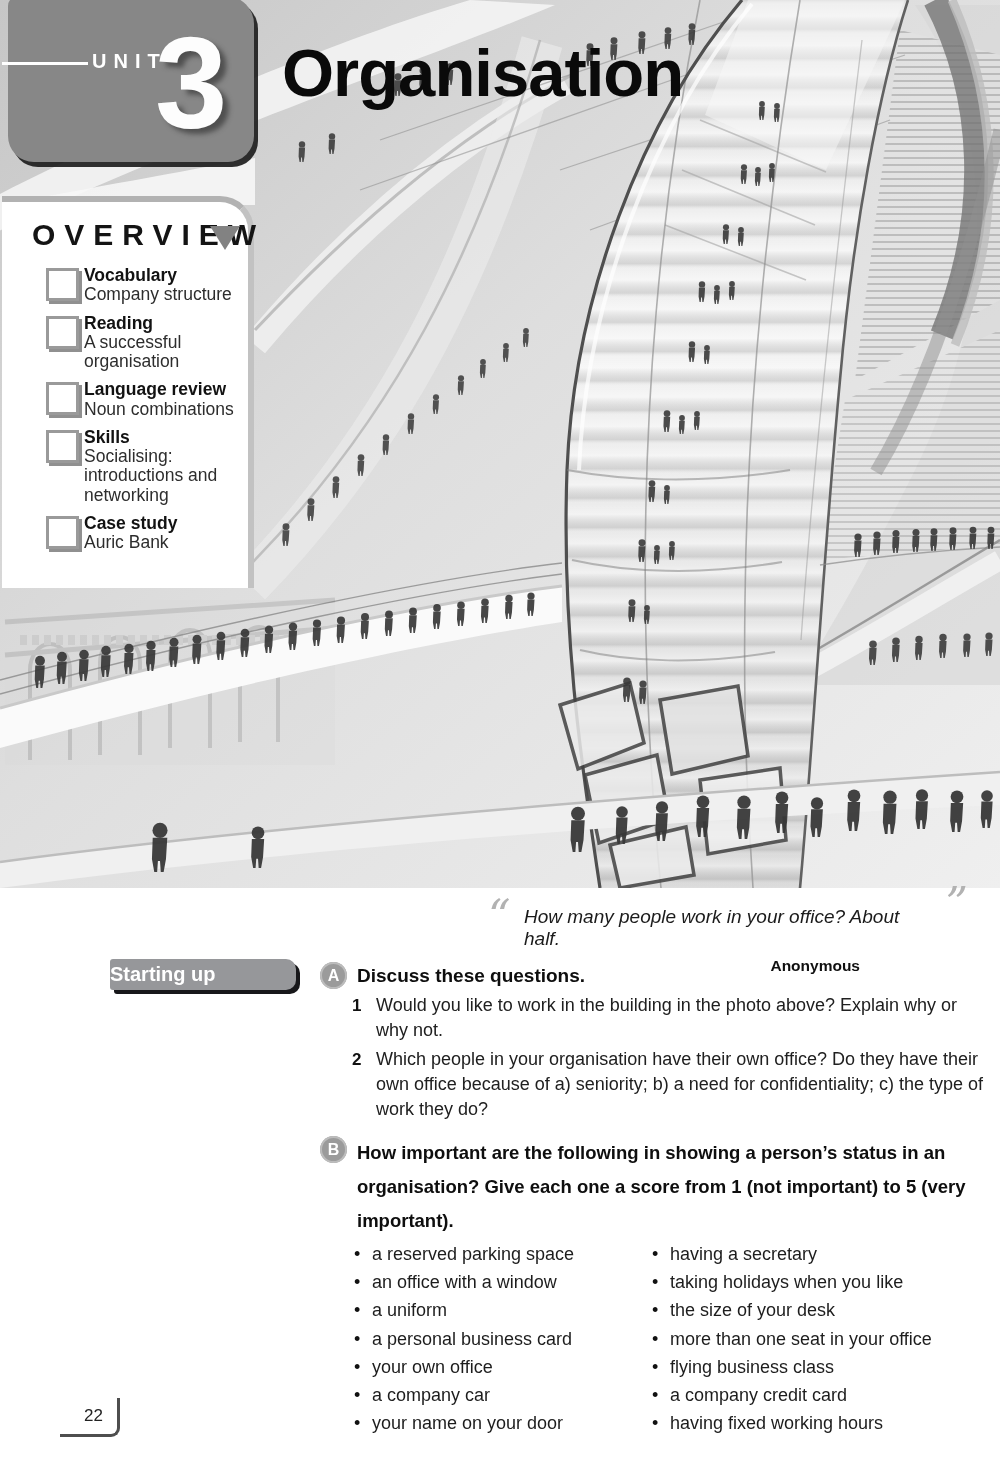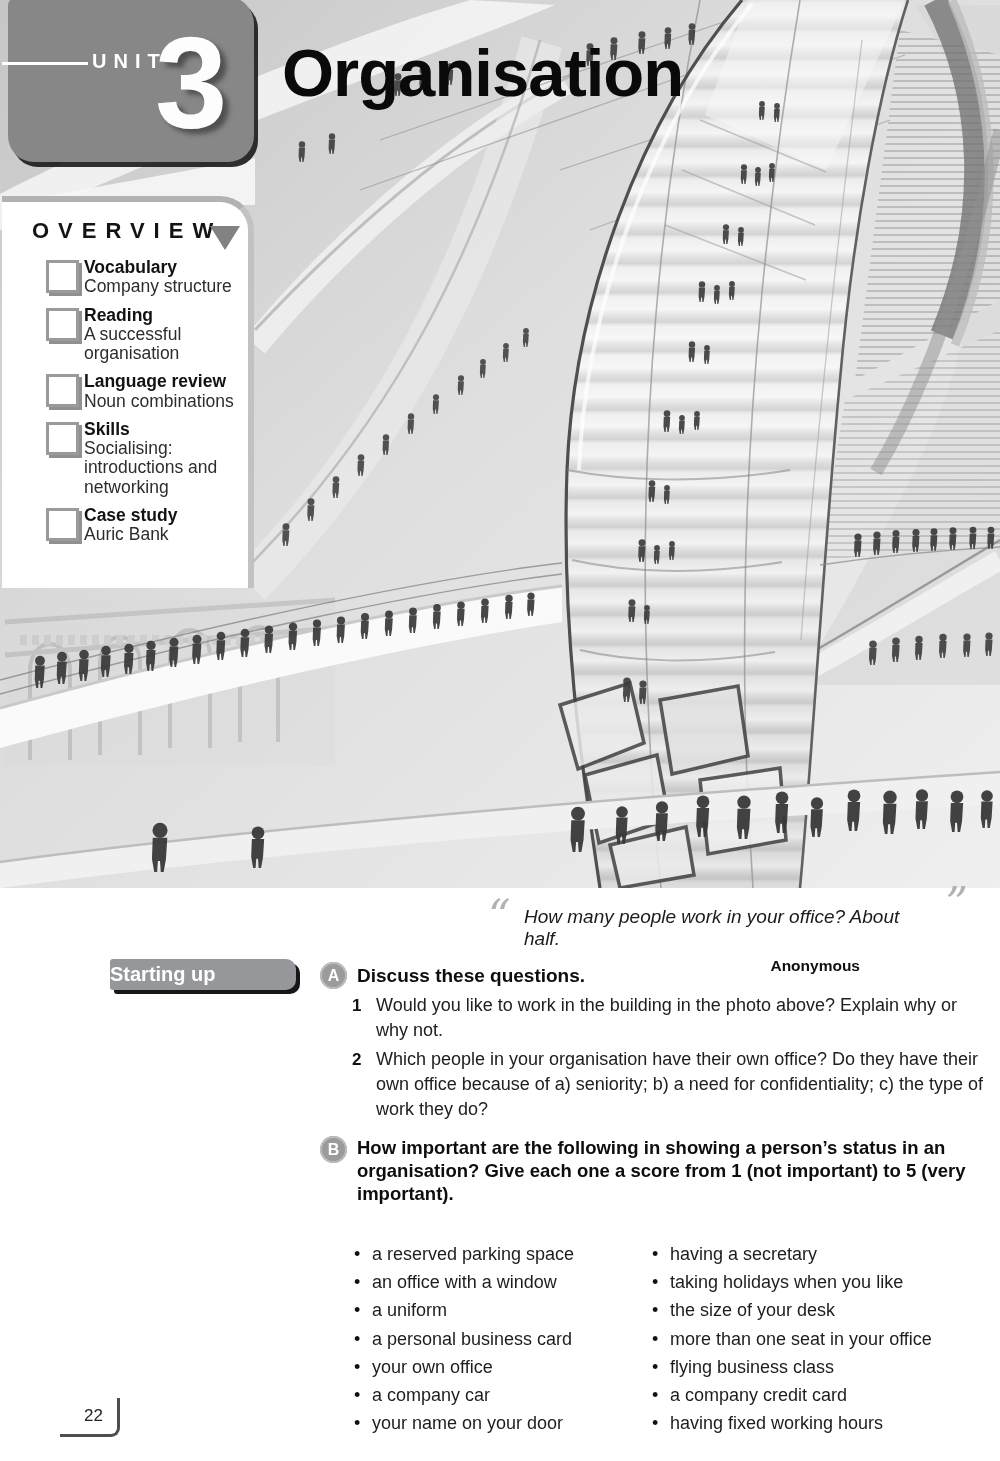--- a/index.html
+++ b/index.html
@@ -17,21 +17,21 @@
   .unit-word{position:absolute;left:92px;top:50px;color:#fff;font-size:20px;font-weight:bold;letter-spacing:7px;z-index:5;}
   .unit-num{position:absolute;left:155px;top:18px;color:#fdfdfd;font-size:130px;font-weight:bold;line-height:1;
             text-shadow:6px 5px 5px rgba(50,50,50,.65);z-index:5;}
 
   .page-title{position:absolute;left:282px;top:34px;font-size:67px;font-weight:bold;letter-spacing:-1px;
               color:#0a0a0a;z-index:6;}
 
   
   .overview{position:absolute;left:2px;top:196px;width:246px;height:386px;background:#fff;
             border-top:6px solid #b2b2b2;border-right:6px solid #c2c2c2;border-top-right-radius:34px;z-index:4;}
-  .ov-head{position:relative;margin:16px 0 14px 30px;font-size:22px;font-weight:600;letter-spacing:9px;color:#141414;}
+  .ov-head{position:relative;margin:16px 0 14px 30px;font-size:30px;font-weight:600;letter-spacing:9px;color:#141414;}
   .ov-tri{position:absolute;right:8px;top:24px;width:0;height:0;border-left:15px solid transparent;
           border-right:15px solid transparent;border-top:24px solid #828282;}
   .ov-item{position:relative;margin:0 10px 9px 44px;padding-left:38px;min-height:32px;}
   .ov-box{position:absolute;left:0;top:2px;width:27px;height:27px;background:#fff;border:3px solid #9a9a9a;
           box-shadow:3px 3px 0 rgba(125,125,125,.85);}
   .ov-label{font-size:17.5px;font-weight:bold;color:#121212;line-height:1.1;}
   .ov-sub{font-size:17.5px;color:#2d2d2d;line-height:1.1;width:168px;}
 
   
   .quote{position:absolute;left:488px;top:898px;width:480px;z-index:2;}
@@ -47,21 +47,21 @@
            color:#fff;font-size:20px;font-weight:bold;text-align:left;line-height:30px;padding-right:12px;box-sizing:border-box;}
 
   
   .circle-badge{position:absolute;width:27px;height:27px;border-radius:50%;background:#9b9b9b;
                 box-shadow:inset 0 0 0 2px #bcbcbc;color:#fff;font-weight:bold;font-size:16px;
                 text-align:center;line-height:27px;z-index:2;}
   .sec-head{position:absolute;font-size:19px;font-weight:bold;color:#0e0e0e;z-index:2;}
   .q-num{position:absolute;font-size:17px;font-weight:bold;color:#111;z-index:2;}
   .q-body{position:absolute;font-size:18px;color:#202020;line-height:25px;z-index:2;}
   .b-head{position:absolute;left:357px;top:1136px;width:612px;font-size:18.5px;font-weight:bold;
-          color:#0e0e0e;line-height:23px;z-index:2;}
+          color:#0e0e0e;line-height:34px;z-index:2;}
   .bullets{position:absolute;left:352px;top:1242px;width:645px;display:flex;z-index:2;}
   .bullets ul{list-style:none;margin:0;padding:0;}
   .bullets .col-l{width:298px;}
   .bullets li{position:relative;padding-left:20px;font-size:18px;color:#1d1d1d;height:28.2px;line-height:24px;}
   .bullets li::before{content:"•";position:absolute;left:2px;top:0;color:#111;font-size:18px;}
 
   
   .folio-corner{position:absolute;left:60px;top:1398px;width:57px;height:36px;
                 border-right:3px solid #4e4e4e;border-bottom:3px solid #4e4e4e;border-bottom-right-radius:9px;z-index:2;}
   .folio{position:absolute;left:84px;top:1406px;font-size:17px;color:#222;z-index:3;}

